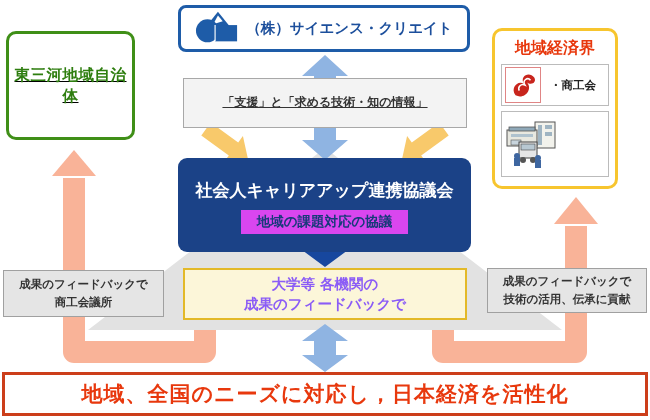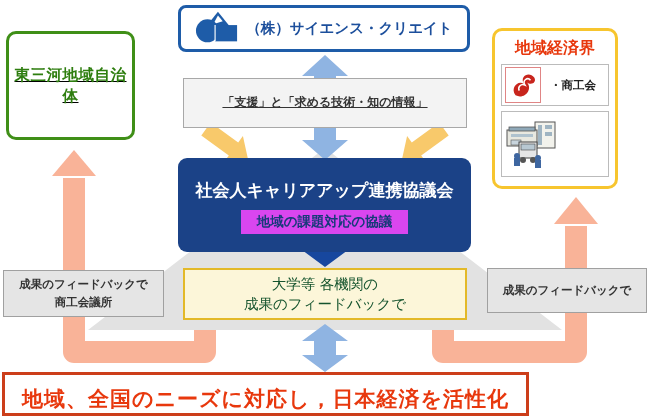--- a/index.html
+++ b/index.html
@@ -35,30 +35,30 @@
   .matching-box .txt{color:#333;font-weight:bold;font-size:12px;line-height:1.45;text-decoration:underline;}
 
   
   .council-box{left:178px;top:158px;width:293px;height:94px;background:#1B4287;border-radius:9px;}
   .council-box .title{color:#fff;font-weight:bold;font-size:17px;margin-top:2px;}
   .council-box .sub{display:inline-block;background:#d946ef;color:#173A7A;font-weight:bold;
     font-size:13.5px;padding:3px 16px;margin-top:8px;}
 
   
   .program-box{left:183px;top:268px;width:284px;height:52px;background:#FCF6D9;border:2px solid #E3B928;}
-  .program-box .txt{color:#14532d;font-weight:normal;font-size:14.5px;line-height:1.4;}
+  .program-box .txt{color:#8b5cf6;font-weight:bold;font-size:14.5px;line-height:1.4;}
 
   
   .feedback{background:#e5e5e5;border:1px solid #A0A0A0;}
   .feedback .txt{color:#333;font-weight:bold;font-size:11.5px;line-height:1.5;}
   .fb-left{left:3px;top:270px;width:161px;height:47px;}
   .fb-right{left:487px;top:268px;width:160px;height:45px;}
 
   
-  .banner{left:2px;top:372px;width:527px;height:44px;background:#fff;border:3px solid #CC3E1A;justify-content:flex-end;}
+  .banner{left:2px;top:372px;width:646px;height:44px;background:#fff;border:3px solid #CC3E1A;}
   .banner .txt{color:#E8380D;font-weight:bold;font-size:21px;letter-spacing:1px;white-space:nowrap;}
 
   .logo-frame{width:34px;height:34px;border:1px solid #E08585;background:#fff;flex:0 0 auto;
     display:flex;align-items:center;justify-content:center;}
 </style>
 </head>
 <body>
 
 <div id="stage">
 
@@ -165,20 +165,21 @@
 
   <div class="box feedback fb-left center">
     <span class="txt">
       <span class="line">成果のフィードバックで</span>
       <span class="line">商工会議所</span>
     </span>
   </div>
   <div class="box feedback fb-right center">
     <span class="txt">
       <span class="line">成果のフィードバックで</span>
+      <span class="line">技術の活用、伝承に貢献</span>
     </span>
   </div>
 
   <div class="box banner center">
     <span class="txt">地域、全国のニーズに対応し，日本経済を活性化</span>
   </div>
 
 </div>
 
 </body></html>

